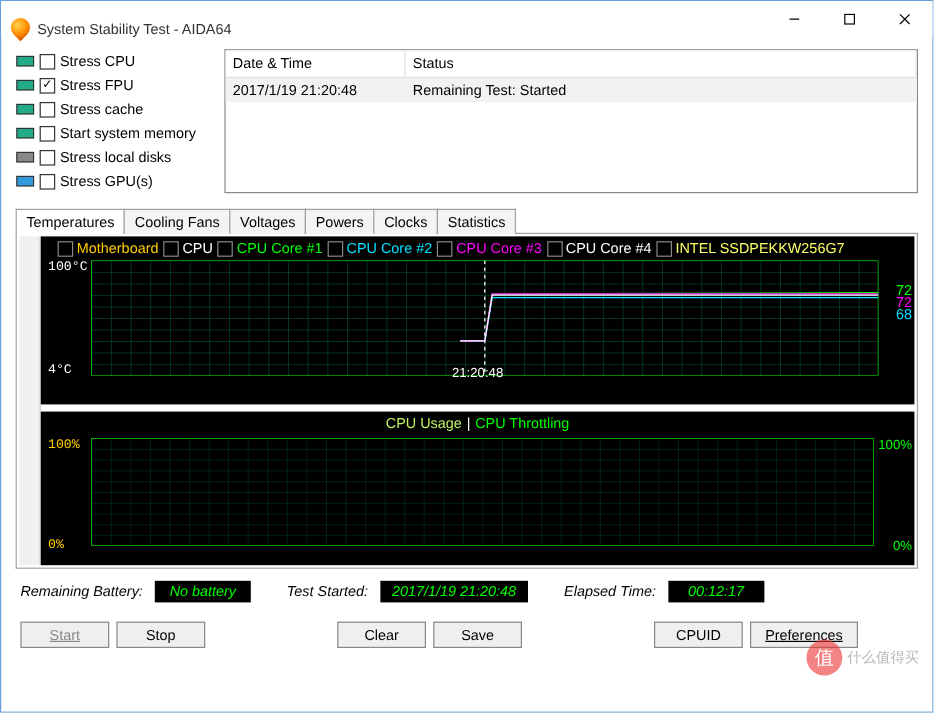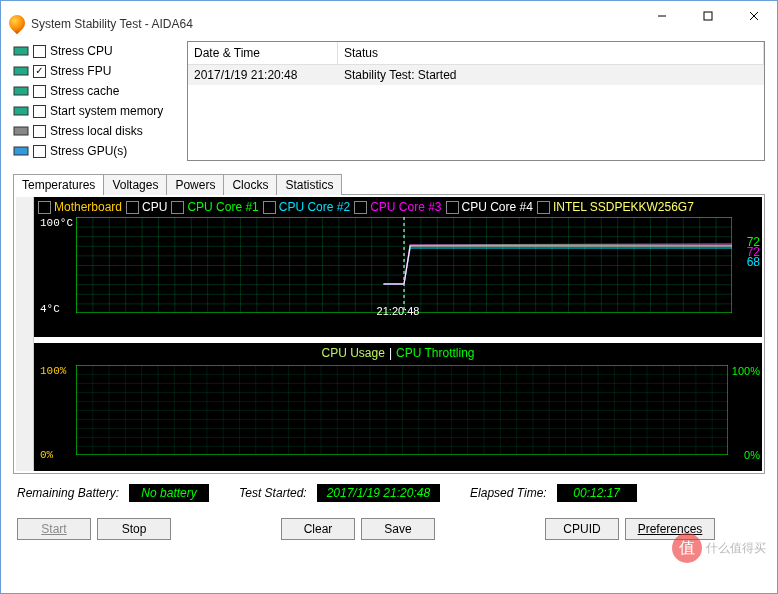--- a/index.html
+++ b/index.html
@@ -27,21 +27,21 @@
 .tabs-wrap { margin-top: 8px; }
 .tabs { display: flex; }
 .tab { border: 1px solid #a0a0a0; border-bottom: none; padding: 3px 8px; background: #fff; margin-right: -1px; position: relative; top: 1px; }
 .tab.inactive { background: #f4f4f4; }
 .tab-body { border: 1px solid #a0a0a0; padding: 2px; display: flex; }
 .scroll-gutter { width: 18px; background: #f0f0f0; border-right: 1px solid #ccc; }
 .charts { flex: 1; display: flex; flex-direction: column; gap: 6px; }
 .chart { background: #000; position: relative; }
 .chart1 { height: 140px; }
 .chart2 { height: 128px; }
-.legend { display: flex; align-items: center; gap: 4px; padding: 3px 4px; font-size: 11px; flex-wrap: wrap; }
+.legend { display: flex; align-items: center; gap: 4px; padding: 3px 14px; font-size: 11px; flex-wrap: wrap; }
 .lg { display: inline-flex; align-items: center; gap: 3px; }
 .plot { position: relative; margin: 0 30px 20px 42px; height: 96px; }
 .plot2 { margin: 2px 34px 12px 42px; height: 90px; }
 svg.grid { position: absolute; inset: 0; width: 100%; height: 100%; }
 .ylab { position: absolute; left: 6px; color: #fff; font-size: 11px; font-family: Liberation Mono, monospace; }
 .ylab-r { position: absolute; right: 2px; font-size: 11px; }
 .xlab { position: absolute; bottom: 20px; color: #fff; font-size: 11px; }
 .status-row { display: flex; align-items: center; gap: 10px; padding: 6px 4px; font-style: italic; }
 .status-box { background: #000; padding: 2px 10px; min-width: 80px; text-align: center; }
 .btn-row { display: flex; gap: 6px; padding: 6px 4px; }
@@ -125,28 +125,29 @@
             <span>Stress GPU(s)</span>
           </div>
         </div>
       <div class="log-table">
         <div class="log-head">
           <div class="col-dt">Date &amp; Time</div>
           <div class="col-st">Status</div>
         </div>
         <div class="log-row">
           <div class="col-dt">2017/1/19 21:20:48</div>
-          <div class="col-st">Stability Test: Started</div>
+          <div class="col-st">Remaining Test: Started</div>
         </div>
       </div>
     </div>
 
     <div class="tabs-wrap">
       <div class="tabs" id="tabs">
           <div class="tab">Temperatures</div>
+          <div class="tab inactive">Cooling Fans</div>
           <div class="tab inactive">Voltages</div>
           <div class="tab inactive">Powers</div>
           <div class="tab inactive">Clocks</div>
           <div class="tab inactive">Statistics</div>
         </div>
       <div class="tab-body">
         <div class="scroll-gutter"></div>
         <div class="charts">
           <div class="chart chart1">
             <div class="legend" id="legend1">

